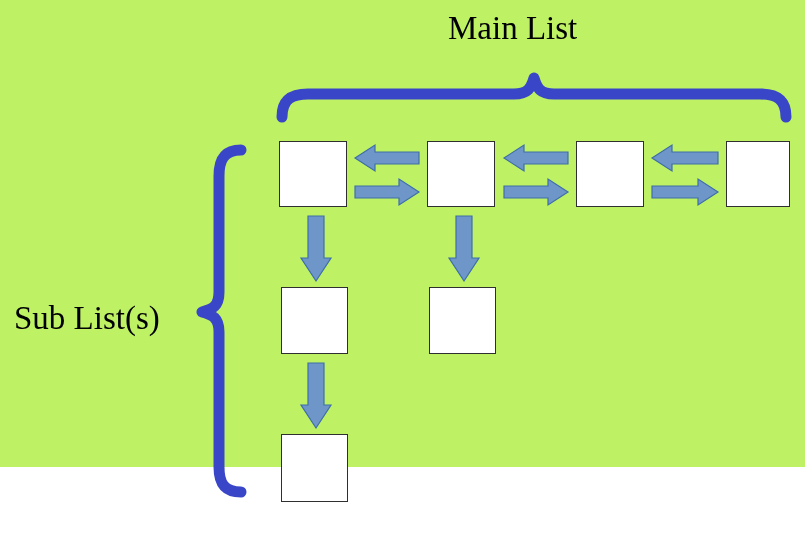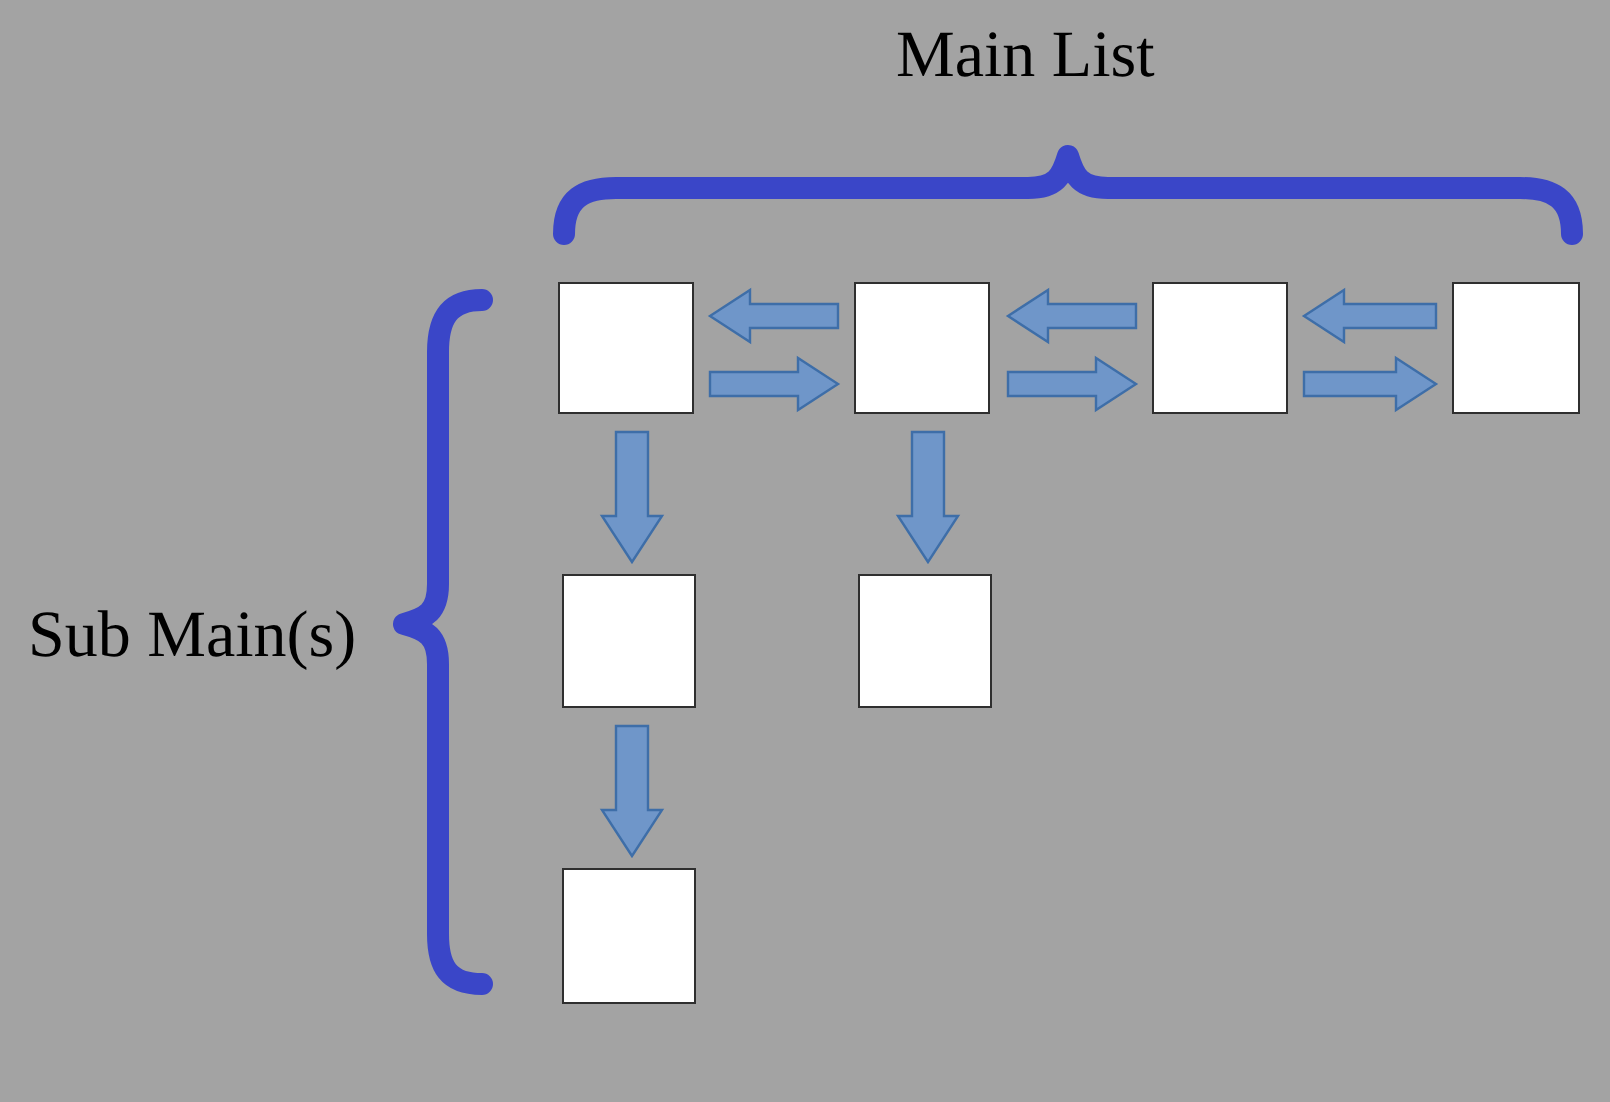--- a/index.html
+++ b/index.html
@@ -10,22 +10,22 @@
   body {
     width: 805px;
     height: 551px;
     font-family: "Liberation Serif", serif;
     overflow: hidden;
     position: relative;
   }
   #canvas {
     position: relative;
     width: 805px;
-    height: 551px;
-    background: #a3a3a3;
+    height: 467px;
+    background: #bef264;
   }
   .label {
     position: absolute;
     color: #000000;
     font-family: "Liberation Serif", serif;
     white-space: nowrap;
     line-height: 1;
     user-select: none;
   }
   #main-list-label {
@@ -65,21 +65,21 @@
     stroke-linejoin: round;
   }
 </style>
 </head>
 <body>
 
 <div id="canvas">
 
   <div class="label" id="main-list-label">Main List</div>
 
-  <div class="label" id="sub-list-label">Sub Main(s)</div>
+  <div class="label" id="sub-list-label">Sub List(s)</div>
 
   <svg class="overlay">
 
     <g>
       <path class="brace-path" d="M 282,117
                C 282,99 292,94 308,94
                L 514,94
                C 528,94 531,88 534,78
                C 537,88 540,94 554,94
                L 760,94

